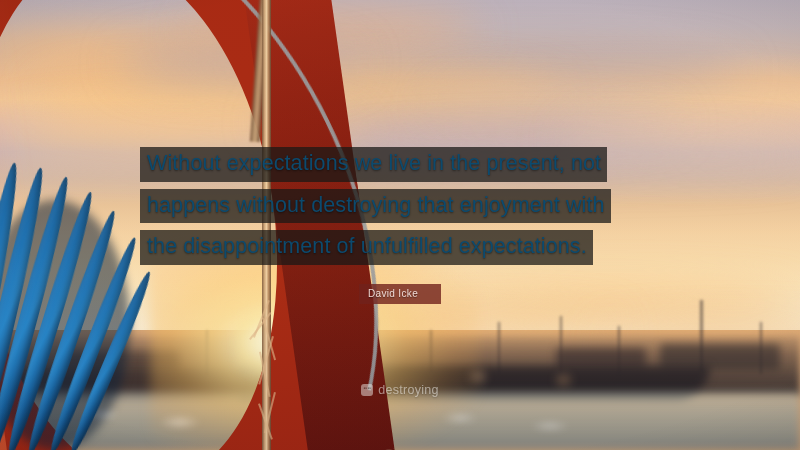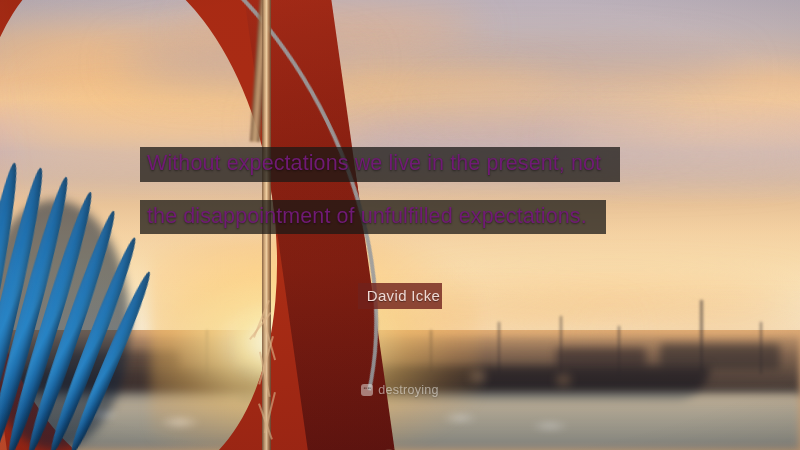--- a/index.html
+++ b/index.html
@@ -289,43 +289,43 @@
   .quote-block {
     position: absolute;
     left: 140px;
     top: 147px;
     width: 520px;
   }
   .qline {
     display: block;
     width: fit-content;
     background: rgba(26,24,22,.74);
-    color: #701a75;
+    color: #0c4a6e;
     font-size: 21.5px;
     line-height: 1.0;
     letter-spacing: .1px;
-    padding: 6px 19px 7px 7px;
-    margin-bottom: 18px;
+    padding: 6px 6px 7px 7px;
+    margin-bottom: 7px;
     white-space: nowrap;
     text-shadow: 0 1px 2px rgba(0,0,0,.45);
   }
 
   .author {
     position: absolute;
     left: 0; top: 283px;
     width: 800px;
     text-align: center;
   }
   .author span {
     display: inline-block;
     background: rgba(112,34,28,.80);
     color: #efd9d4;
-    font-size: 15px;
+    font-size: 10px;
     letter-spacing: .35px;
-    padding: 4px 2px 5px 9px;
+    padding: 4px 23px 5px 9px;
     text-shadow: 0 1px 1px rgba(0,0,0,.4);
   }
 
   .watermark {
     position: absolute;
     left: 0; top: 383px;
     width: 800px;
     display: flex;
     align-items: center;
     justify-content: center;
@@ -430,20 +430,21 @@
     <div class="fray" style="left:259px; top:352px; width:1.5px; height:46px; transform:rotate(-12deg);"></div>
     <div class="fray" style="left:274px; top:392px; width:1.5px; height:42px; transform:rotate(14deg);"></div>
     <div class="fray" style="left:258px; top:404px; width:1.5px; height:38px; transform:rotate(-20deg);"></div>
 
     <div class="warmwash"></div>
     <div class="soften"></div>
   </div>
 
   <div class="quote-block">
     <span class="qline">Without expectations we live in the present, not</span>
+    <span class="qline">happens without destroying that enjoyment with</span>
     <span class="qline">the disappointment of unfulfilled expectations.</span>
   </div>
 
   <div class="author">
     <span>David Icke</span>
   </div>
 
   <div class="watermark">
     <span class="wm-logo">““</span>
     <span class="wm-text">destroying</span>

